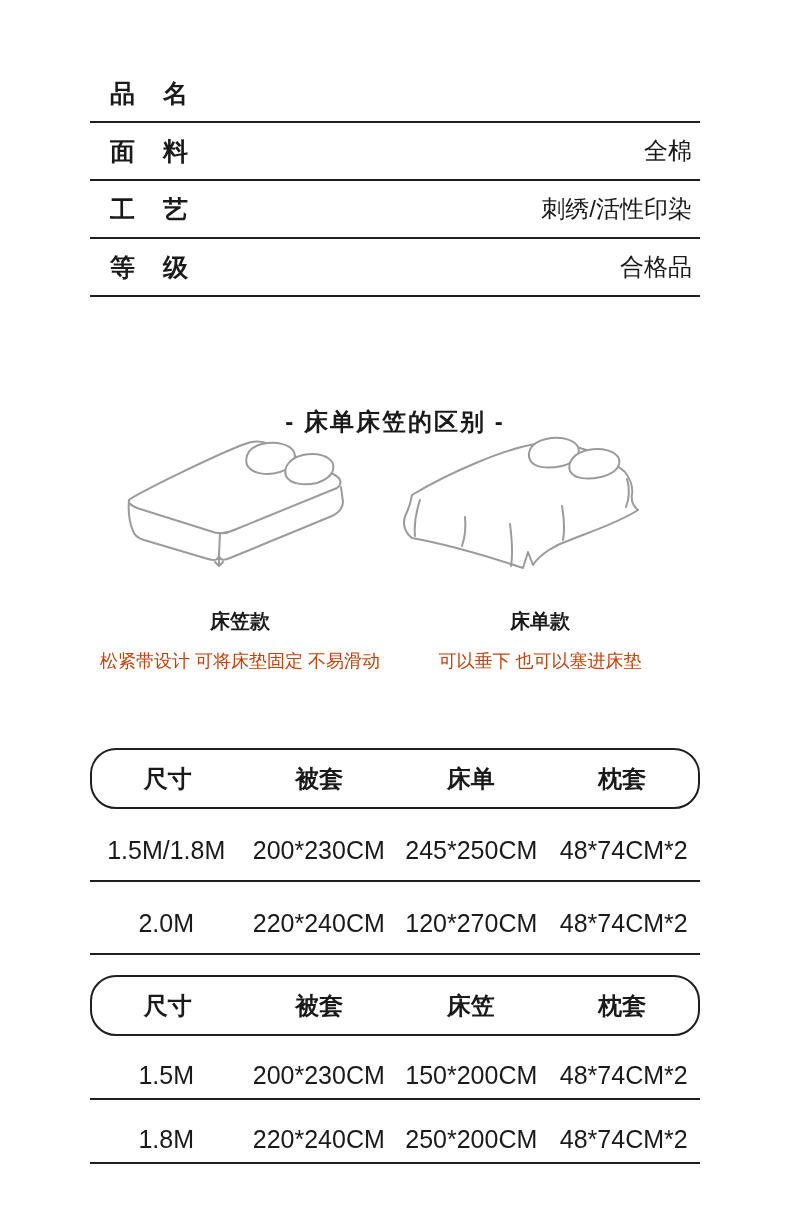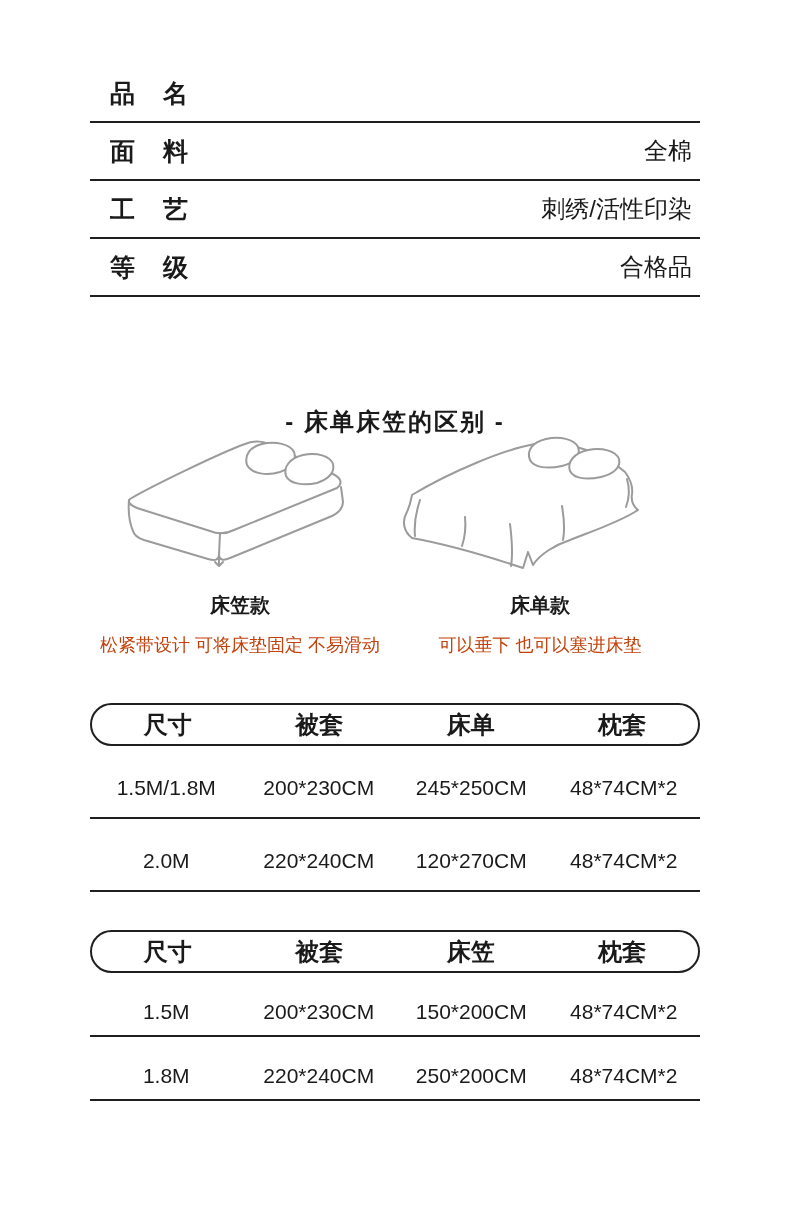--- a/index.html
+++ b/index.html
@@ -31,43 +31,43 @@
   }
 
   
   .figure {
     position:absolute; top:432px; width:300px;
     display:flex; flex-direction:column; align-items:center;
   }
   .figure-fitted { left:90px; }
   .figure-flat  { left:390px; }
   .figure svg { display:block; }
-  .figure-caption { margin-top:10px; font-size:20px; font-weight:700; }
+  .figure-caption { margin-top:26px; font-size:20px; font-weight:700; }
   .figure-desc { margin-top:14px; font-size:18px; color:#c2410c; white-space:nowrap; }
   .sketch { stroke:#9b9b9b; fill:none; stroke-width:2; stroke-linecap:round; stroke-linejoin:round; }
   .sketch-fill { fill:#ffffff; }
 
   
   .size-table { position:absolute; left:90px; width:610px; }
   .size-table-sheet  { top:703px; }
   .size-table-fitted { top:930px; }
   .pill {
-    box-sizing:border-box; height:43px;
+    box-sizing:border-box; height:61px;
     border:2px solid #1f1f1f; border-radius:26px;
-    display:grid; grid-template-columns:repeat(4,1fr); align-items:center;
+    display:grid; grid-template-columns:repeat(4,1fr); align-items:center;margin-top:45px;
   }
   .hcell { text-align:center; font-size:24px; font-weight:700; }
   .trow {
     box-sizing:border-box;
     display:grid; grid-template-columns:repeat(4,1fr); align-items:center;
     border-bottom:2px solid #1f1f1f;
   }
   .size-table-sheet  .trow { height:73px; padding-top:12px; }
   .size-table-fitted .trow { height:64px; padding-top:16px; }
-  .tcell { text-align:center; font-size:21px; }
+  .tcell { text-align:center; font-size:25px; }
 </style>
 </head>
 <body>
 
 <div id="page">
 
   <div class="spec-table">
     <div class="spec-row">
       <div class="spec-label">
         <span>品</span>

